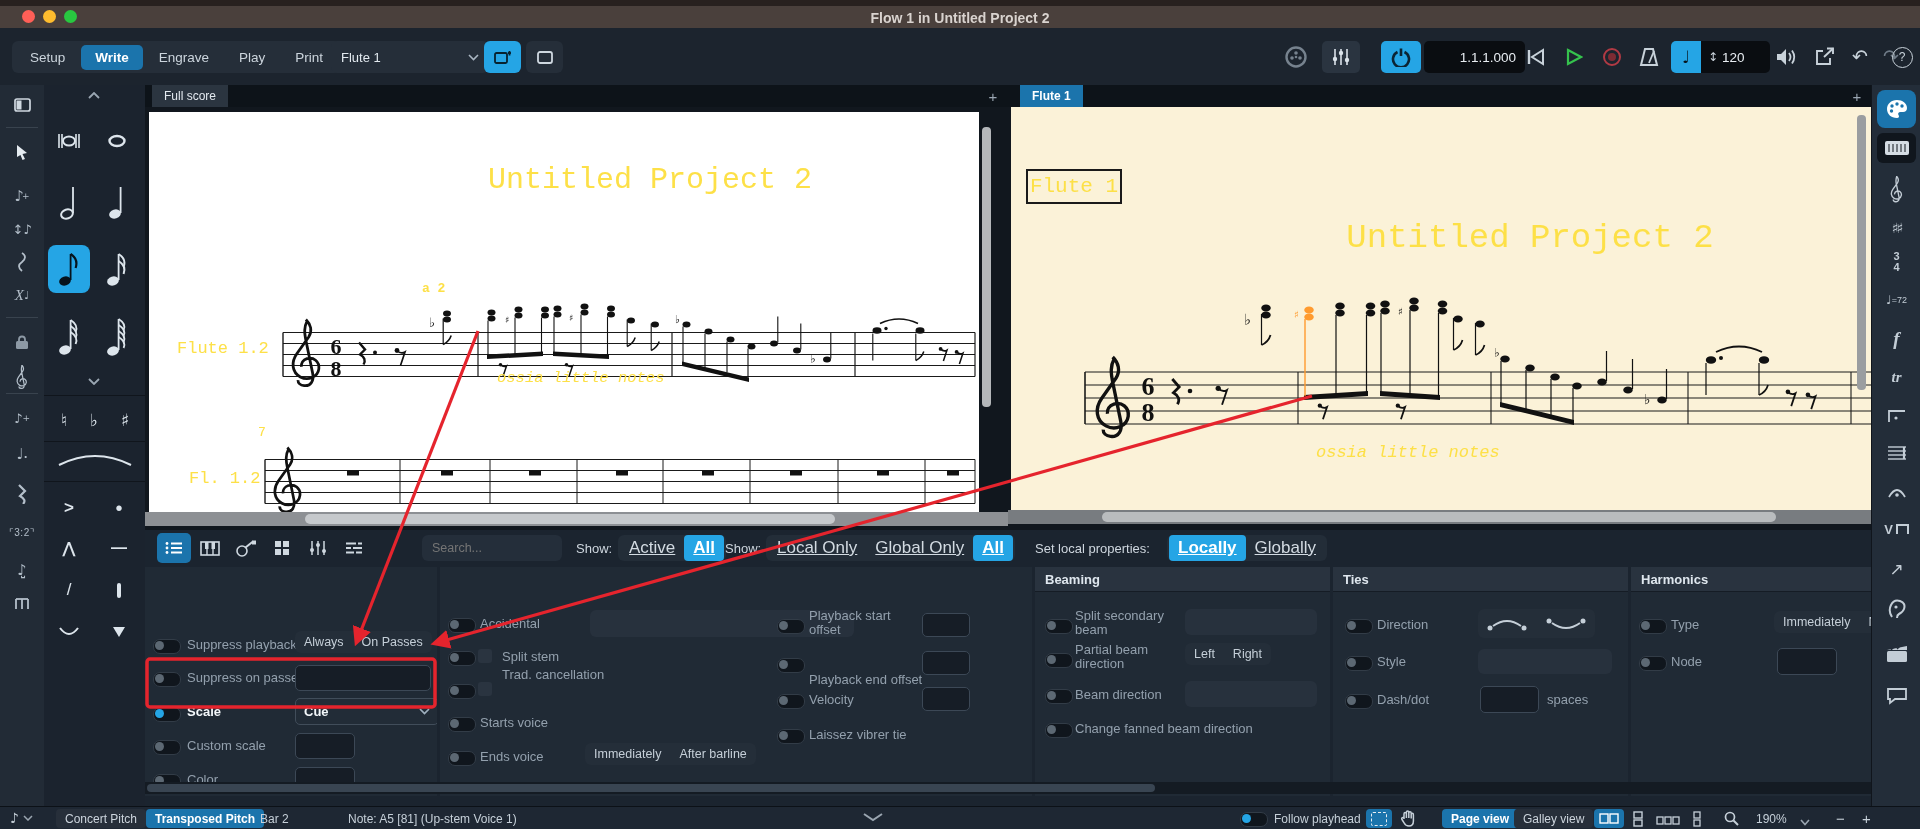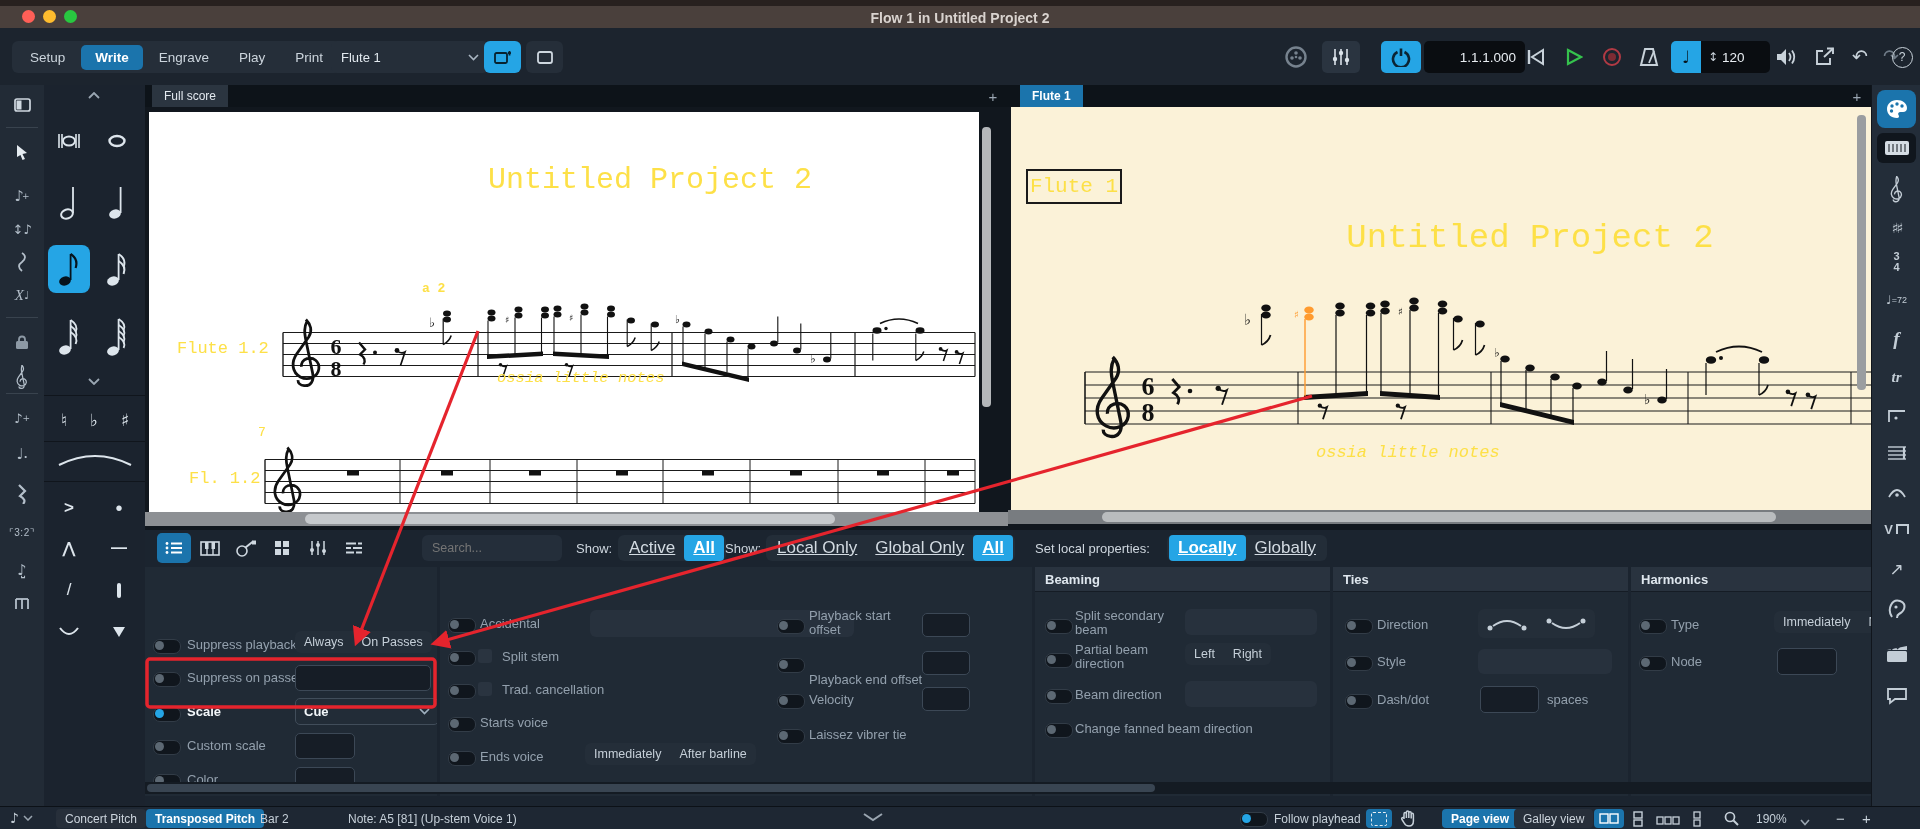--- a/index.html
+++ b/index.html
@@ -778,21 +778,21 @@
       <div class="pinput-soft" style="left:150px;top:43px;width:264px;height:27px;"></div>
       <div class="tog" style="left:8px;top:84px;">
           <i></i>
         </div>
       <div class="pcheck" style="left:38px;top:82px;"></div>
       <span class="prow-label" style="left:62px;top:82px;">Split stem</span>
       <div class="tog" style="left:8px;top:117px;">
           <i></i>
         </div>
       <div class="pcheck" style="left:38px;top:115px;"></div>
-      <span class="prow-label" style="left:62px;top:115px;">Trad. cancellation</span>
+      <span class="prow-label" style="left:62px;top:100px;">Trad. cancellation</span>
       <div class="tog" style="left:8px;top:150px;">
           <i></i>
         </div>
       <span class="prow-label" style="left:40px;top:148px;">Starts voice</span>
       <div class="tog" style="left:8px;top:184px;">
           <i></i>
         </div>
       <span class="prow-label" style="left:40px;top:182px;">Ends voice</span>
       <div class="pbtn-group" style="left:145px;top:176px;">
         <span class="pbtn">Immediately</span>

